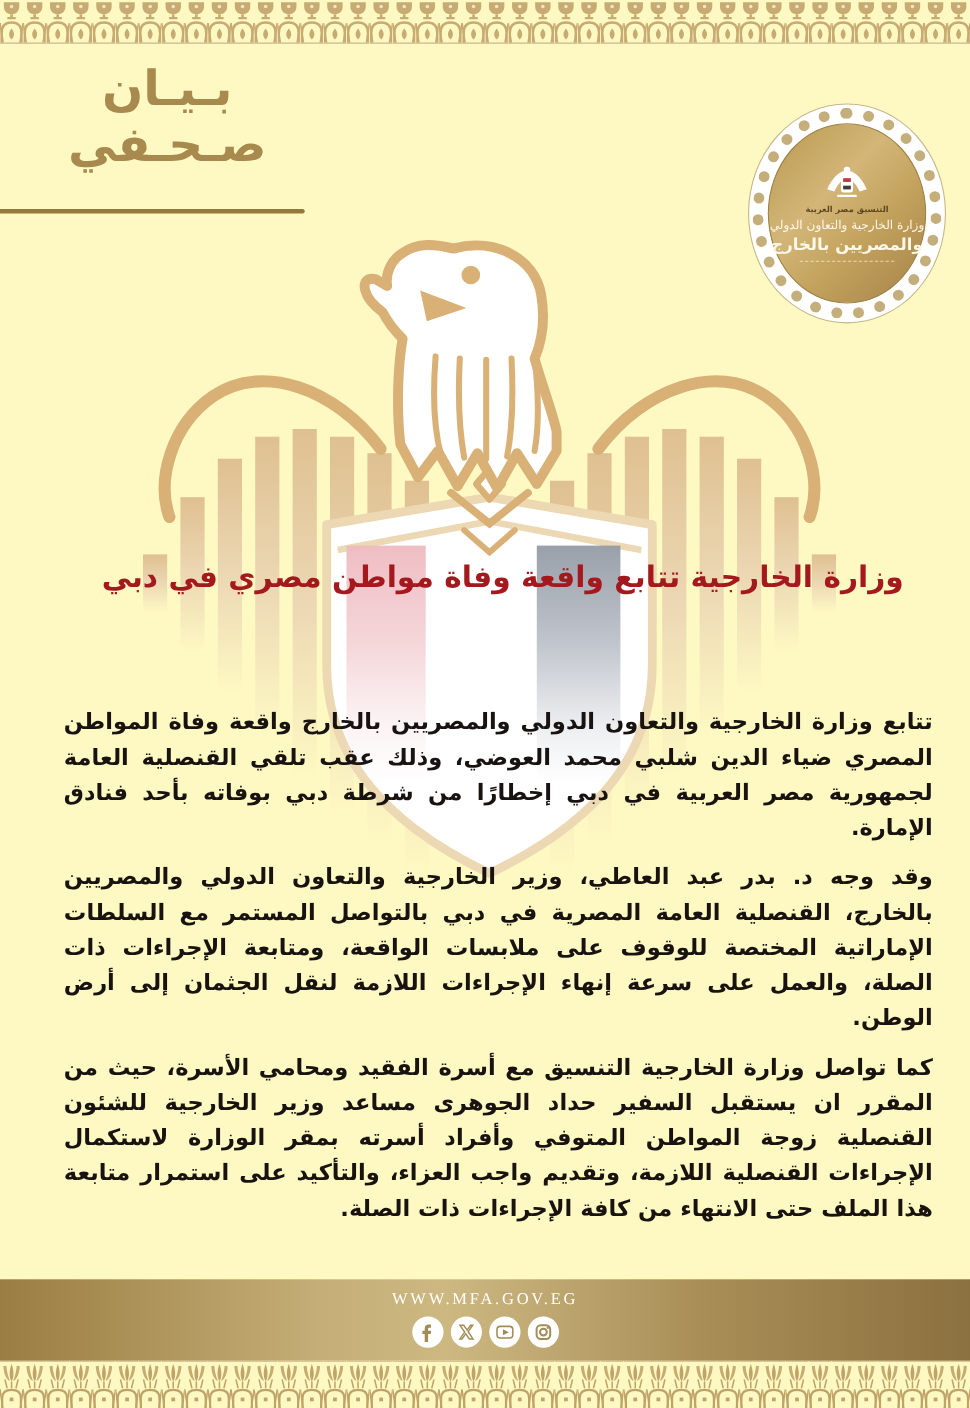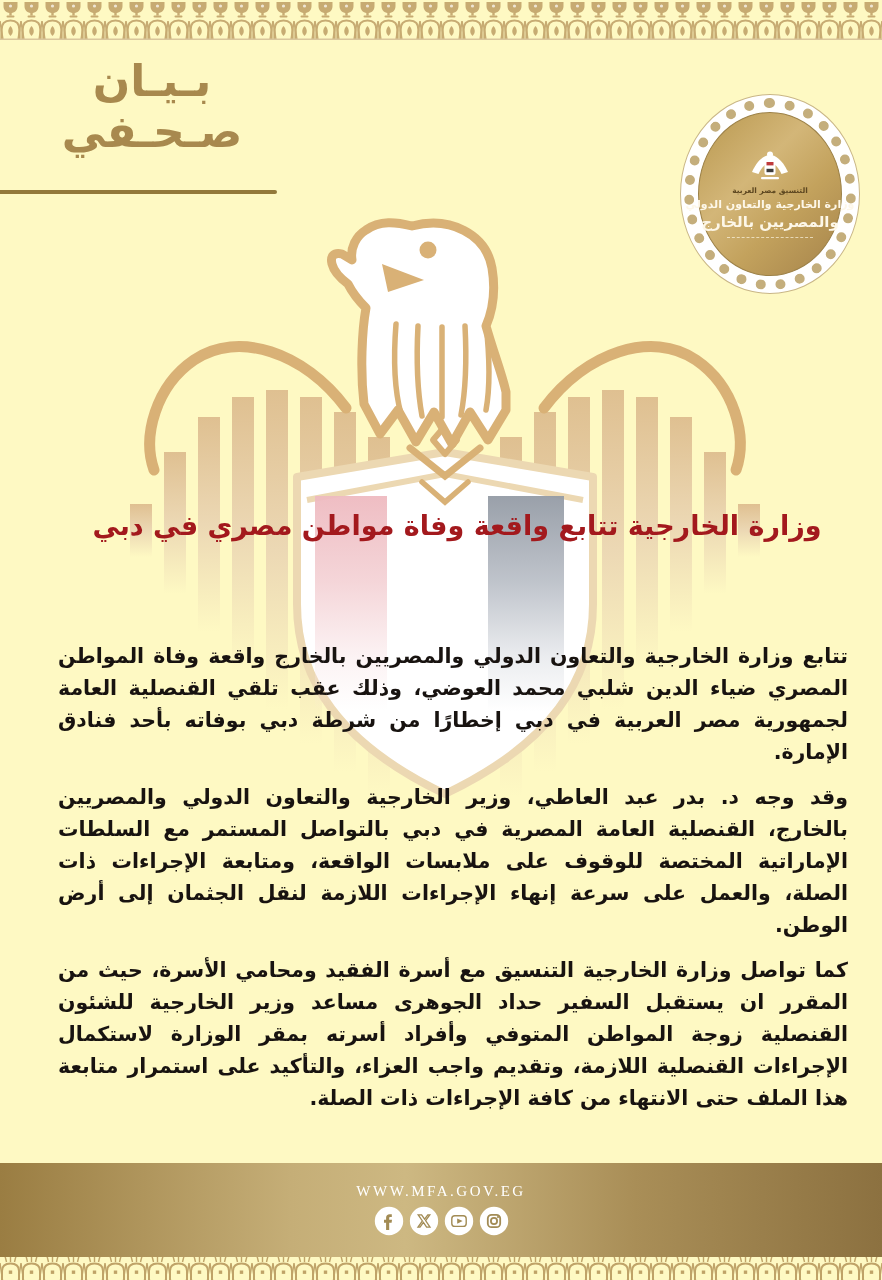--- a/index.html
+++ b/index.html
@@ -21,21 +21,21 @@
   
   .seal{position:absolute;left:680px;top:94px;width:180px;height:200px;border-radius:50%;
         background:#fff;border:1.5px solid #c9b686;box-sizing:border-box;}
   .seal-ring{position:absolute;inset:3px;border-radius:50%;border:10px dotted #c4ae7c;box-sizing:border-box;}
   .seal-disc{position:absolute;inset:17px;border-radius:50%;
         background:linear-gradient(135deg,#b9984f 0%,#d3b678 38%,#c3a25d 62%,#a5834a 100%);
         border:1px solid #9c8147;box-sizing:border-box;
         display:flex;flex-direction:column;align-items:center;justify-content:center;
         text-align:center;direction:rtl;padding:6px 10px;}
   .seal-country{font-size:7.5px;font-weight:bold;color:#5d4720;margin-top:4px;white-space:nowrap;}
-  .seal-ministry1{font-size:11px;font-weight:bold;color:#fdf7e8;margin-top:3px;white-space:nowrap;text-align:center;}
+  .seal-ministry1{font-size:11px;font-weight:normal;color:#fdf7e8;margin-top:3px;white-space:nowrap;text-align:center;}
   .seal-ministry2{font-size:15px;font-weight:bold;color:#fdf7e8;margin-top:2px;white-space:nowrap;}
   .seal-dots{width:70%;border-top:1px dashed rgba(255,251,235,.65);margin-top:6px;height:0;}
   
   .watermark{position:absolute;left:100px;top:212px;width:690px;height:620px;pointer-events:none;}
   .wm-layer{position:absolute;inset:0;}
   .wm-bar{position:absolute;width:22px;
         background:linear-gradient(180deg,#dfc091 0%,#ecd8b4 50%,rgba(255,255,255,0) 100%);}
   .wm-svg{position:absolute;inset:0;z-index:2;}
   .wm-stripe{position:absolute;z-index:3;}
   .wm-stripe.red{left:215px;top:284px;width:72px;height:215px;
@@ -43,21 +43,21 @@
   .wm-stripe.black{left:388px;top:284px;width:76px;height:215px;
         background:linear-gradient(180deg,rgba(148,155,165,.95) 0%,rgba(170,176,186,.75) 40%,rgba(205,209,216,.4) 75%,rgba(255,255,255,0) 100%);}
   
   .headline{position:absolute;left:0;right:0;top:510px;z-index:5;
         padding:0 26px 0 58px;text-align:center;direction:rtl;
         font-size:27px;font-weight:bold;color:#a3191d;}
   .doc-body{position:absolute;left:0;right:0;top:640px;z-index:5;
         padding:0 34px 0 58px;direction:rtl;text-align:justify;}
   .doc-body p{margin:0 0 13px 0;font-size:20.5px;font-weight:bold;color:#181310;line-height:32px;}
   
-  .footer-bar{position:absolute;left:0;right:0;top:1163px;height:94px;z-index:6;
+  .footer-bar{position:absolute;left:0;right:0;top:1163px;height:74px;z-index:6;
         background:linear-gradient(90deg,#9a7d42 0%,#c5ae77 33%,#cdb882 46%,#a98e57 72%,#8c7140 100%);
         display:flex;flex-direction:column;align-items:center;justify-content:center;}
   .site-url{font-family:"Liberation Serif","DejaVu Serif",serif;font-size:15px;color:#ffffff;
         letter-spacing:2.5px;line-height:1;}
   .social-row{display:flex;gap:5px;margin-top:7px;}
   .social-row .icon{width:30px;height:30px;display:block;cursor:pointer;}
 </style>
 </head>
 <body>
 

